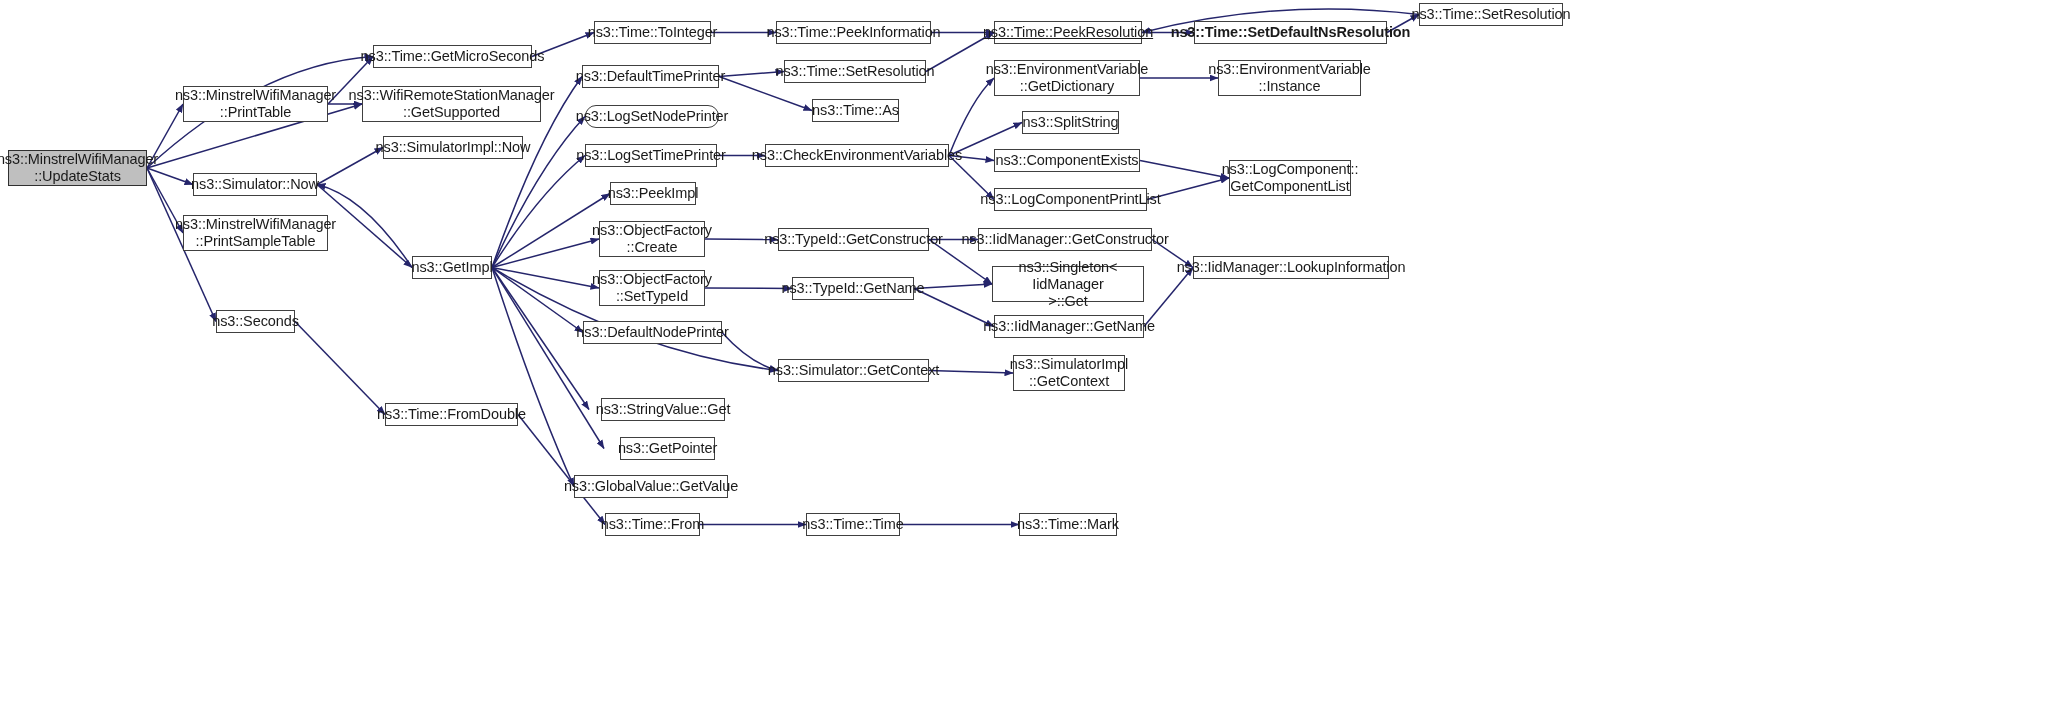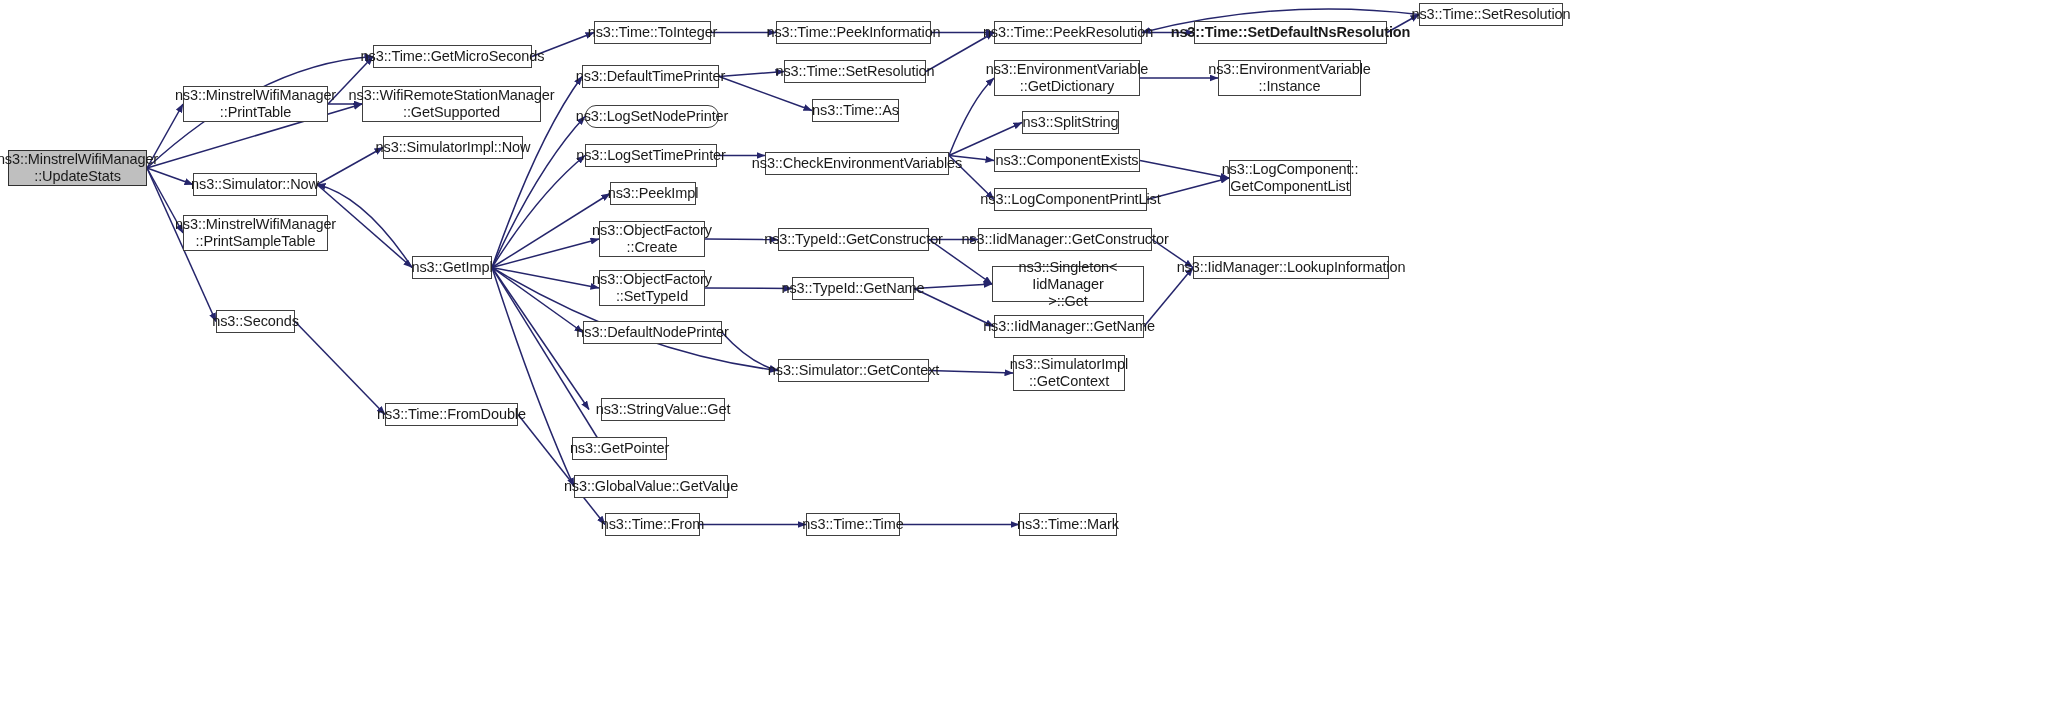--- a/index.html
+++ b/index.html
@@ -130,32 +130,32 @@
       <div class="node" style="left: 582px; top: 65px; width: 137px; height: 23px;">ns3::DefaultTimePrinter</div>
       <div class="node" style="left: 585px; top: 105px; width: 134px; height: 23px; border-radius: 11px;">ns3::LogSetNodePrinter</div>
       <div class="node" style="left: 585px; top: 144px; width: 132px; height: 23px;">ns3::LogSetTimePrinter</div>
       <div class="node" style="left: 610px; top: 182px; width: 86px; height: 23px;">ns3::PeekImpl</div>
       <div class="node" style="left: 599px; top: 221px; width: 106px; height: 36px;">ns3::ObjectFactory
 ::Create</div>
       <div class="node" style="left: 599px; top: 270px; width: 106px; height: 36px;">ns3::ObjectFactory
 ::SetTypeId</div>
       <div class="node" style="left: 583px; top: 321px; width: 139px; height: 23px;">ns3::DefaultNodePrinter</div>
       <div class="node" style="left: 601px; top: 398px; width: 124px; height: 23px;">ns3::StringValue::Get</div>
-      <div class="node" style="left: 572px; top: 437px; width: 95px; height: 23px;">ns3::GetPointer</div>
+      <div class="node" style="left: 620px; top: 437px; width: 95px; height: 23px;">ns3::GetPointer</div>
       <div class="node" style="left: 574px; top: 475px; width: 154px; height: 23px;">ns3::GlobalValue::GetValue</div>
       <div class="node" style="left: 605px; top: 513px; width: 95px; height: 23px;">ns3::Time::From</div>
       <div class="node" style="left: 776px; top: 21px; width: 155px; height: 23px;">ns3::Time::PeekInformation</div>
       <div class="node" style="left: 784px; top: 60px; width: 142px; height: 23px;">ns3::Time::SetResolution</div>
       <div class="node" style="left: 812px; top: 99px; width: 87px; height: 23px;">ns3::Time::As</div>
-      <div class="node" style="left: 765px; top: 144px; width: 184px; height: 23px; margin-top: 8px;">ns3::CheckEnvironmentVariables</div>
+      <div class="node" style="left: 765px; top: 144px; width: 184px; height: 23px;">ns3::CheckEnvironmentVariables</div>
       <div class="node" style="left: 778px; top: 228px; width: 151px; height: 23px;">ns3::TypeId::GetConstructor</div>
       <div class="node" style="left: 792px; top: 277px; width: 122px; height: 23px;">ns3::TypeId::GetName</div>
       <div class="node" style="left: 778px; top: 359px; width: 151px; height: 23px;">ns3::Simulator::GetContext</div>
       <div class="node" style="left: 806px; top: 513px; width: 94px; height: 23px;">ns3::Time::Time</div>
-      <div class="node" style="left: 994px; top: 21px; width: 148px; height: 23px;">ns3::Time::PeekResolution</div>
+      <div class="node" style="left: 994px; top: 21px; width: 148px; height: 23px; text-decoration: underline;">ns3::Time::PeekResolution</div>
       <div class="node" style="left: 994px; top: 60px; width: 146px; height: 36px;">ns3::EnvironmentVariable
 ::GetDictionary</div>
       <div class="node" style="left: 1022px; top: 111px; width: 97px; height: 23px;">ns3::SplitString</div>
       <div class="node" style="left: 994px; top: 149px; width: 146px; height: 23px;">ns3::ComponentExists</div>
       <div class="node" style="left: 994px; top: 188px; width: 153px; height: 23px;">ns3::LogComponentPrintList</div>
       <div class="node" style="left: 978px; top: 228px; width: 174px; height: 23px;">ns3::IidManager::GetConstructor</div>
       <div class="node" style="left: 992px; top: 266px; width: 152px; height: 36px;">ns3::Singleton&lt; IidManager
 &gt;::Get</div>
       <div class="node" style="left: 994px; top: 315px; width: 150px; height: 23px;">ns3::IidManager::GetName</div>
       <div class="node" style="left: 1013px; top: 355px; width: 112px; height: 36px;">ns3::SimulatorImpl

